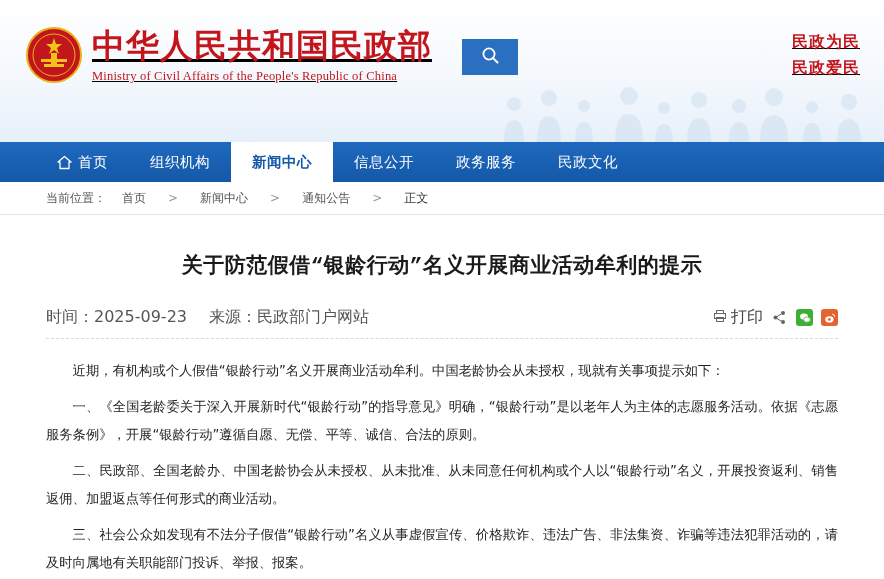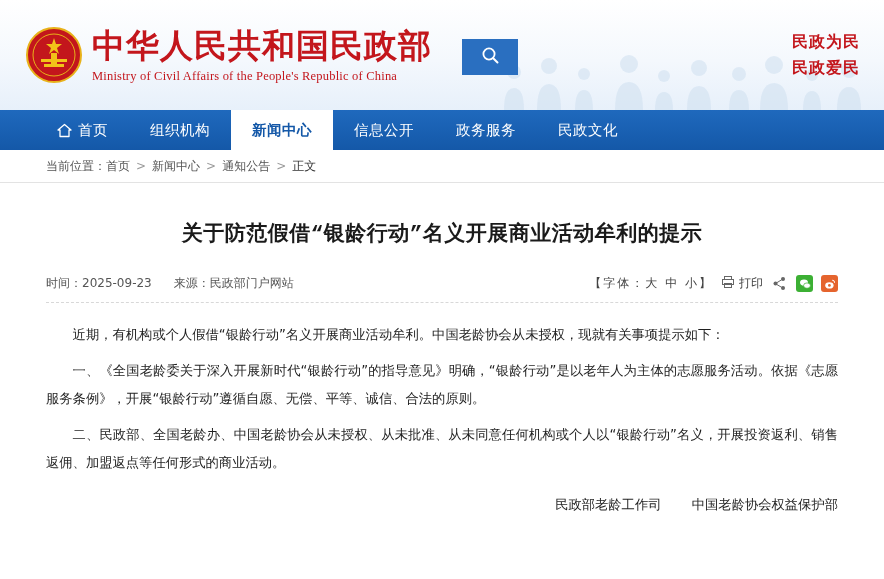--- a/index.html
+++ b/index.html
@@ -11,23 +11,24 @@
     height: 579px;
     font-family: "Liberation Sans", sans-serif;
     background: #ffffff;
     overflow: hidden;
     position: relative;
   }
 
   
   .header {
     position: relative;
-    height: 110px;
+    height: 142px;
     background: linear-gradient(180deg, #ffffff 0%, #f4f8fd 55%, #e7f0fa 100%);
     overflow: hidden;
+    text-decoration: underline;
   }
   .header-figures {
     position: absolute;
     right: 0;
     bottom: 0;
     width: 430px;
     height: 60px;
     opacity: 0.55;
   }
   .header-inner {
@@ -149,20 +150,21 @@
   
   .breadcrumb {
     height: 32px;
     display: flex;
     align-items: center;
     padding-left: 46px;
     font-size: 12px;
     color: #555;
     font-family: "DejaVu Sans", sans-serif;
     border-bottom: 1px solid #e3e3e3;
+    gap: 16px;
   }
   .breadcrumb a { color: #555; text-decoration: none; cursor: pointer; }
   .breadcrumb .sep { margin: 0 6px; color: #999; }
   .breadcrumb .cur { color: #333; }
 
   
   .article {
     padding: 0 46px;
   }
   .art-title {
@@ -171,21 +173,21 @@
     font-size: 21px;
     font-weight: bold;
     color: #1a1a1a;
     margin: 36px 0 0 0;
     letter-spacing: 0.5px;
   }
   .meta-row {
     display: flex;
     align-items: center;
     margin-top: 28px;
-    font-size: 12px;
+    font-size: 16px;
     color: #555;
     font-family: "DejaVu Sans", sans-serif;
     padding-bottom: 10px;
   }
   .meta-left { display: flex; gap: 22px; }
   .meta-right {
     margin-left: auto;
     display: flex;
     align-items: center;
     gap: 8px;
@@ -335,23 +337,20 @@
 
 <div class="article">
   <h1 class="art-title">关于防范假借“银龄行动”名义开展商业活动牟利的提示</h1>
 
   <div class="meta-row">
     <div class="meta-left">
       <span>时间：2025-09-23</span>
       <span>来源：民政部门户网站</span>
     </div>
     <div class="meta-right">
-      <span class="fontsize-group">
-        <span>【字体：</span><span class="fs">大</span> <span class="fs">中</span> <span class="fs">小</span><span>】</span>
-      </span>
       <span class="print">
         <span>
           <svg width="14" height="14" viewBox="0 0 14 14">
             <rect x="3.5" y="1.5" width="7" height="3" fill="none" stroke="#666" stroke-width="1"></rect>
             <rect x="1.5" y="4.5" width="11" height="5" fill="none" stroke="#666" stroke-width="1"></rect>
             <rect x="3.5" y="8.5" width="7" height="4" fill="none" stroke="#666" stroke-width="1"></rect>
           </svg>
         </span>
         <span>打印</span>
       </span>
@@ -379,20 +378,21 @@
       </span>
     </div>
   </div>
 
   <div class="divider"></div>
 
   <div class="body-text">
     <p>近期，有机构或个人假借“银龄行动”名义开展商业活动牟利。中国老龄协会从未授权，现就有关事项提示如下：</p>
     <p>一、《全国老龄委关于深入开展新时代“银龄行动”的指导意见》明确，“银龄行动”是以老年人为主体的志愿服务活动。依据《志愿服务条例》，开展“银龄行动”遵循自愿、无偿、平等、诚信、合法的原则。</p>
     <p>二、民政部、全国老龄办、中国老龄协会从未授权、从未批准、从未同意任何机构或个人以“银龄行动”名义，开展投资返利、销售返佣、加盟返点等任何形式的商业活动。</p>
+    <p>三、社会公众如发现有不法分子假借“银龄行动”名义从事虚假宣传、价格欺诈、违法广告、非法集资、诈骗等违法犯罪活动的，请及时向属地有关职能部门投诉、举报、报案。</p>
   </div>
 
   <div class="sign">
     <div class="units">
       <span>民政部老龄工作司</span>
       <span>中国老龄协会权益保护部</span>
     </div>
 
   </div>
 </div>

